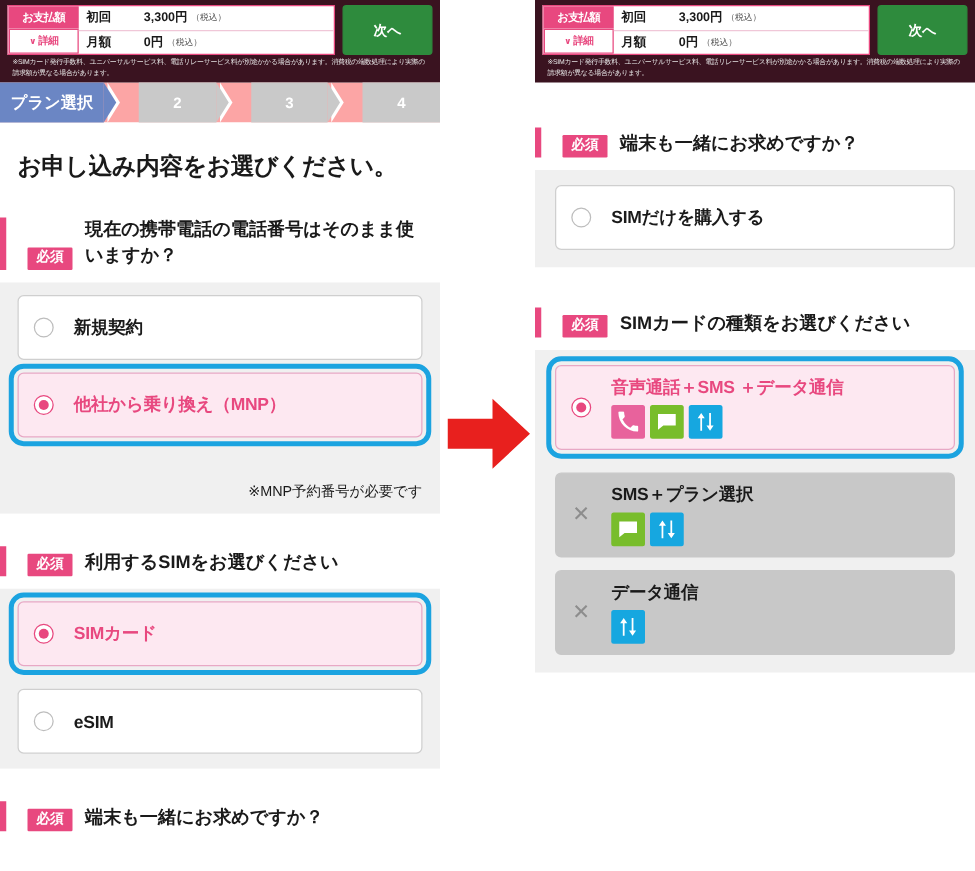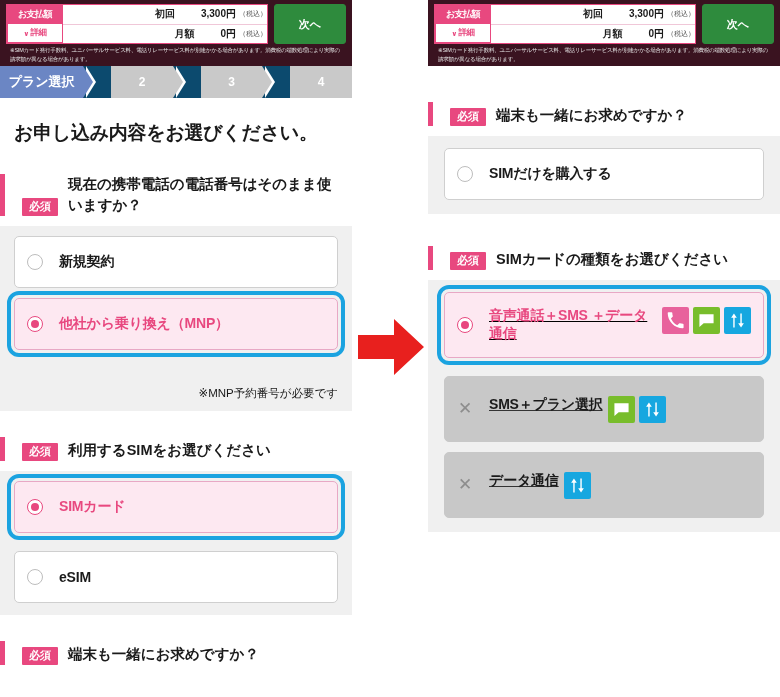--- a/index.html
+++ b/index.html
@@ -84,21 +84,20 @@
     flex-direction: column;
   }
   .pay-row {
     flex: 1;
     display: flex;
     align-items: center;
     padding-left: 6px;
     border-bottom: 1px solid #f0c7d8;
     font-size: 10px;
     color: #1a1a1a;
-    justify-content: flex-end;
   }
   .pay-row:last-child { border-bottom: none; }
   .pay-k { width: 46px; flex: 0 0 46px; font-weight: bold; }
   .pay-v { font-weight: bold; }
   .pay-tax { font-size: 7px; color: #555; margin-left: 3px; }
 
   .next-btn {
     flex: 0 0 72px;
     margin-left: 6px;
     background: #2e8b3d;
@@ -118,21 +117,21 @@
     line-height: 1.55;
     padding: 2px 4px 1px 4px;
     letter-spacing: -0.2px;
   }
 
   
   .stepper {
     display: flex;
     width: 100%;
     height: 32px;
-    background: #0c4a6e;
+    background: #fca5a5;
     gap: 28px;
   }
   .step {
     position: relative;
     flex: 1;
     display: flex;
     align-items: center;
     justify-content: center;
     font-size: 12px;
     color: #ffffff;
@@ -292,21 +291,21 @@
 
   .note {
     text-align: right;
     font-size: 11.5px;
     color: #1a1a1a;
     padding: 6px 14px 10px 14px;
     background: #f0f0f0;
   }
 
   
-  .opt-body { display: flex; flex-direction: row; gap: 5px; text-decoration: underline; }
+  .opt-body { display: flex; flex-direction: column; gap: 5px; }
   .tiles { display: flex; gap: 4px; }
   .tile {
     width: 27px; height: 27px;
     border-radius: 2px;
     display: flex;
     align-items: center;
     justify-content: center;
   }
   .tile-phone { background: #e8629c; }
   .tile-sms   { background: #78bd2b; }

